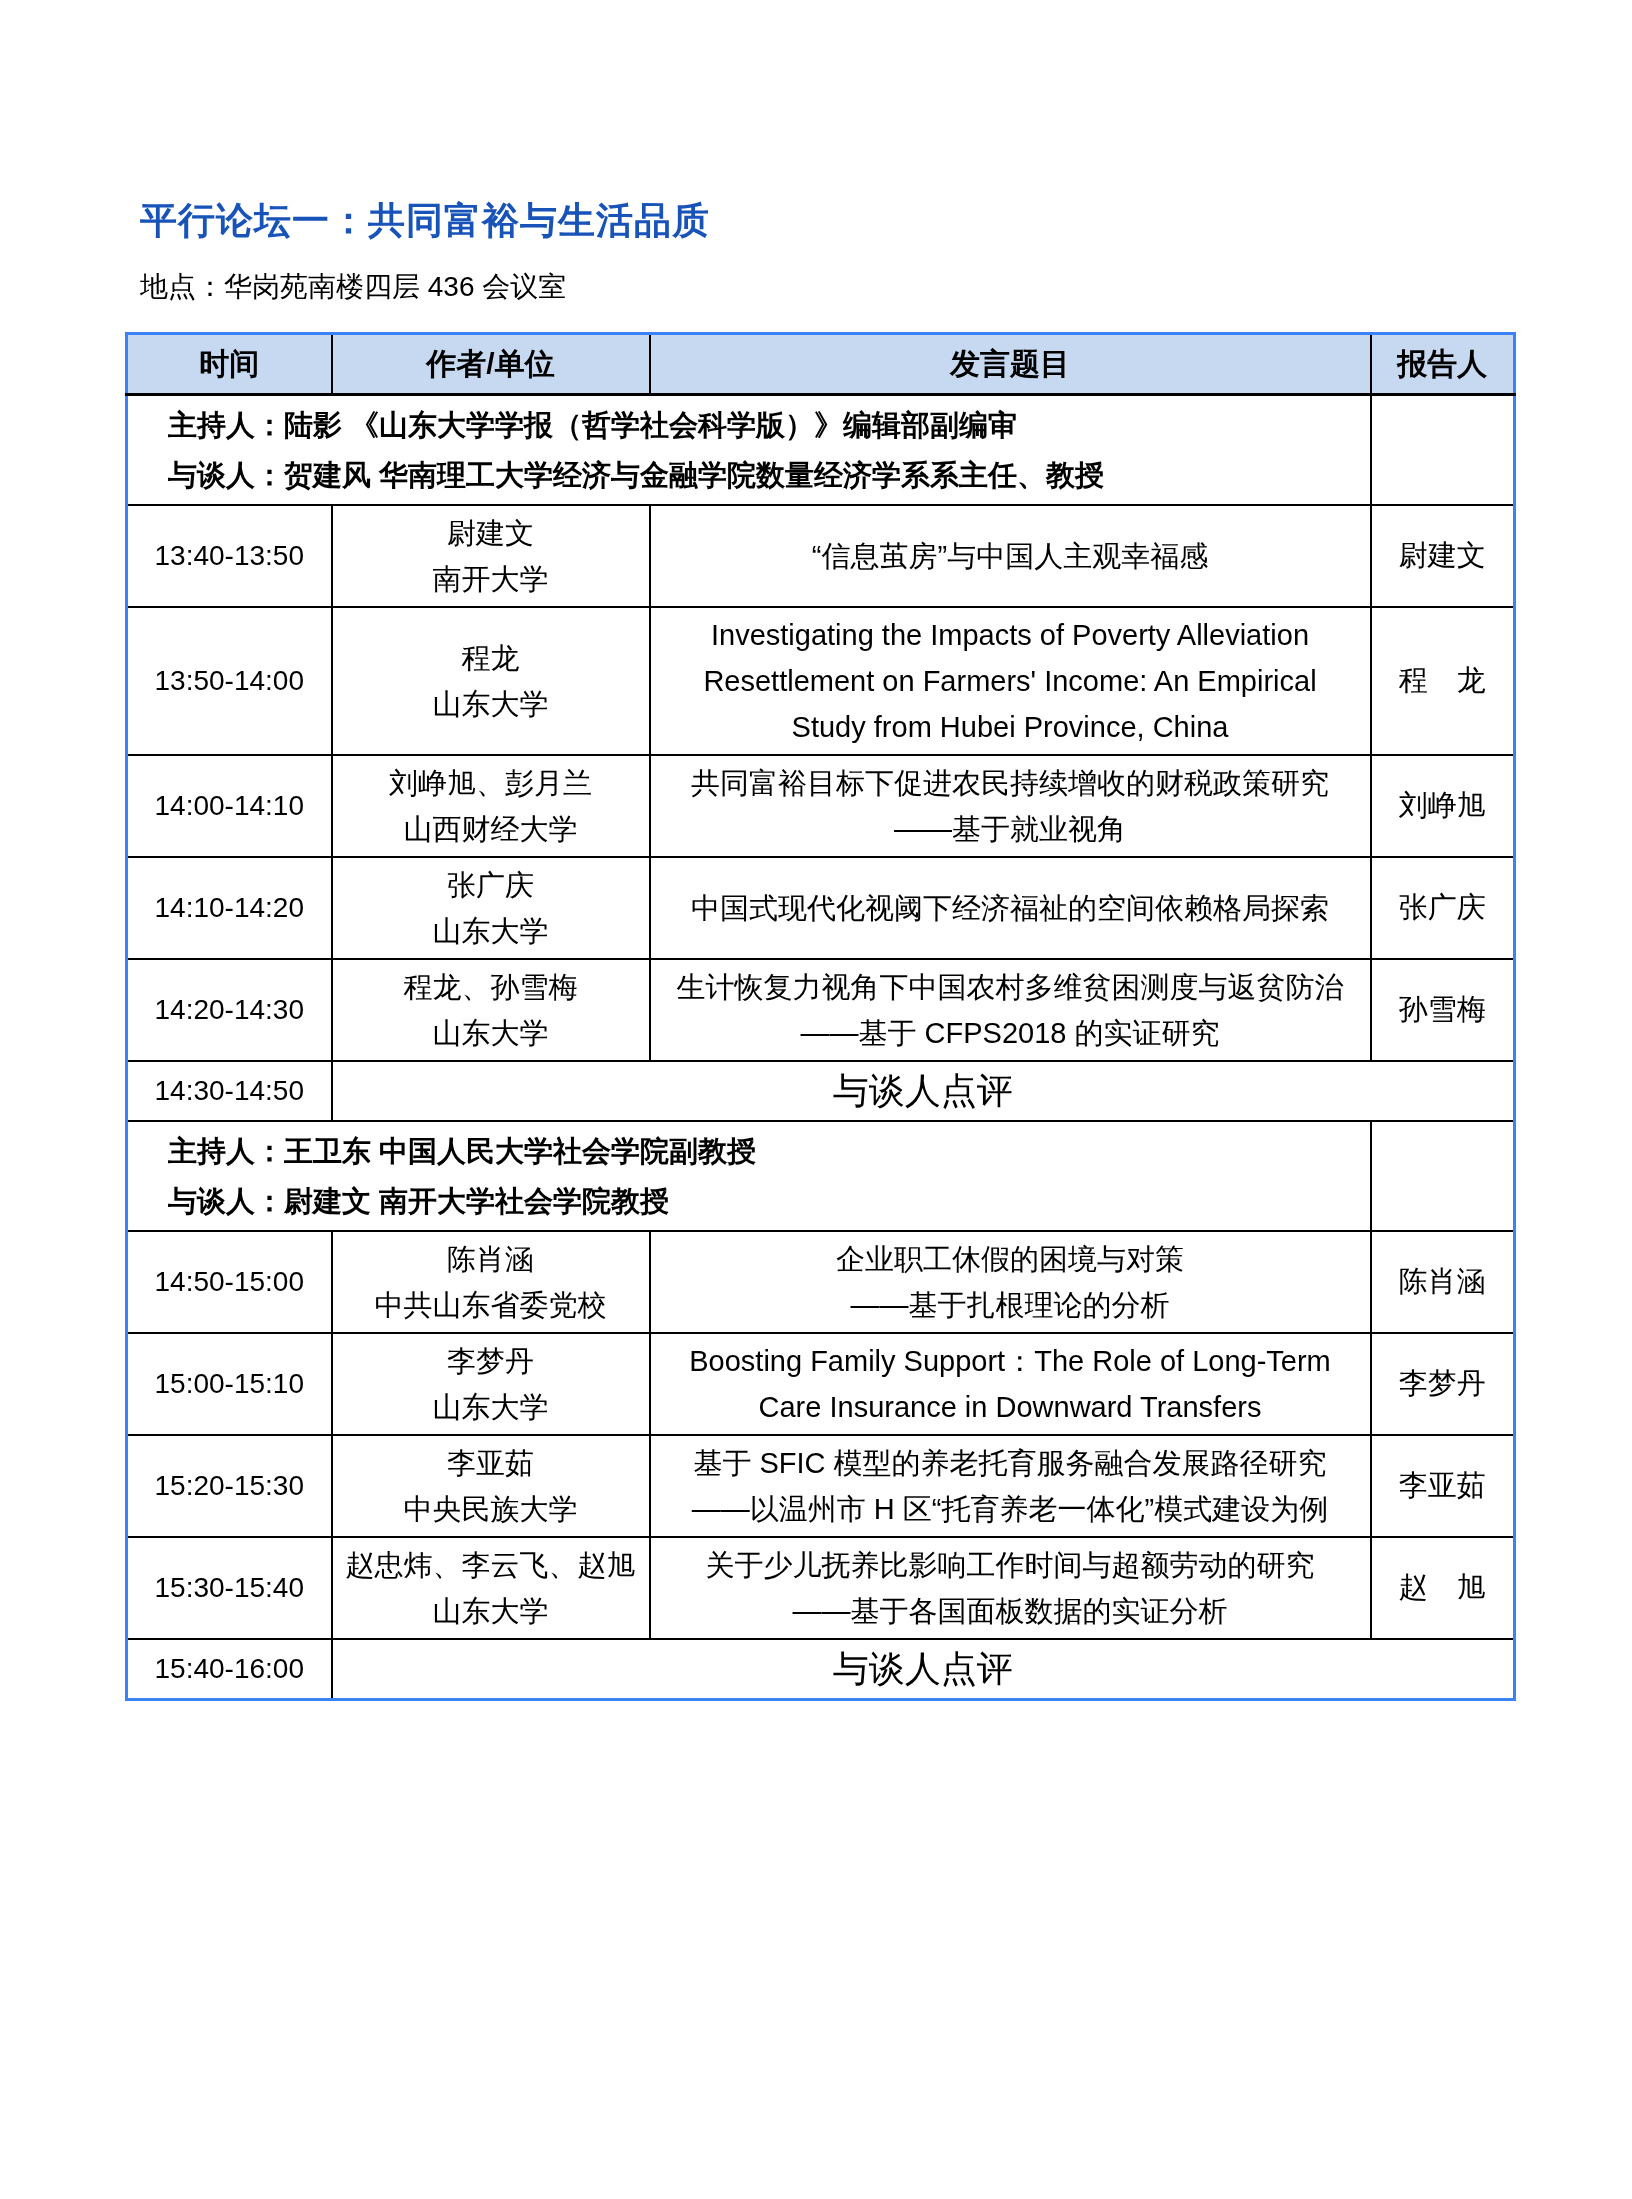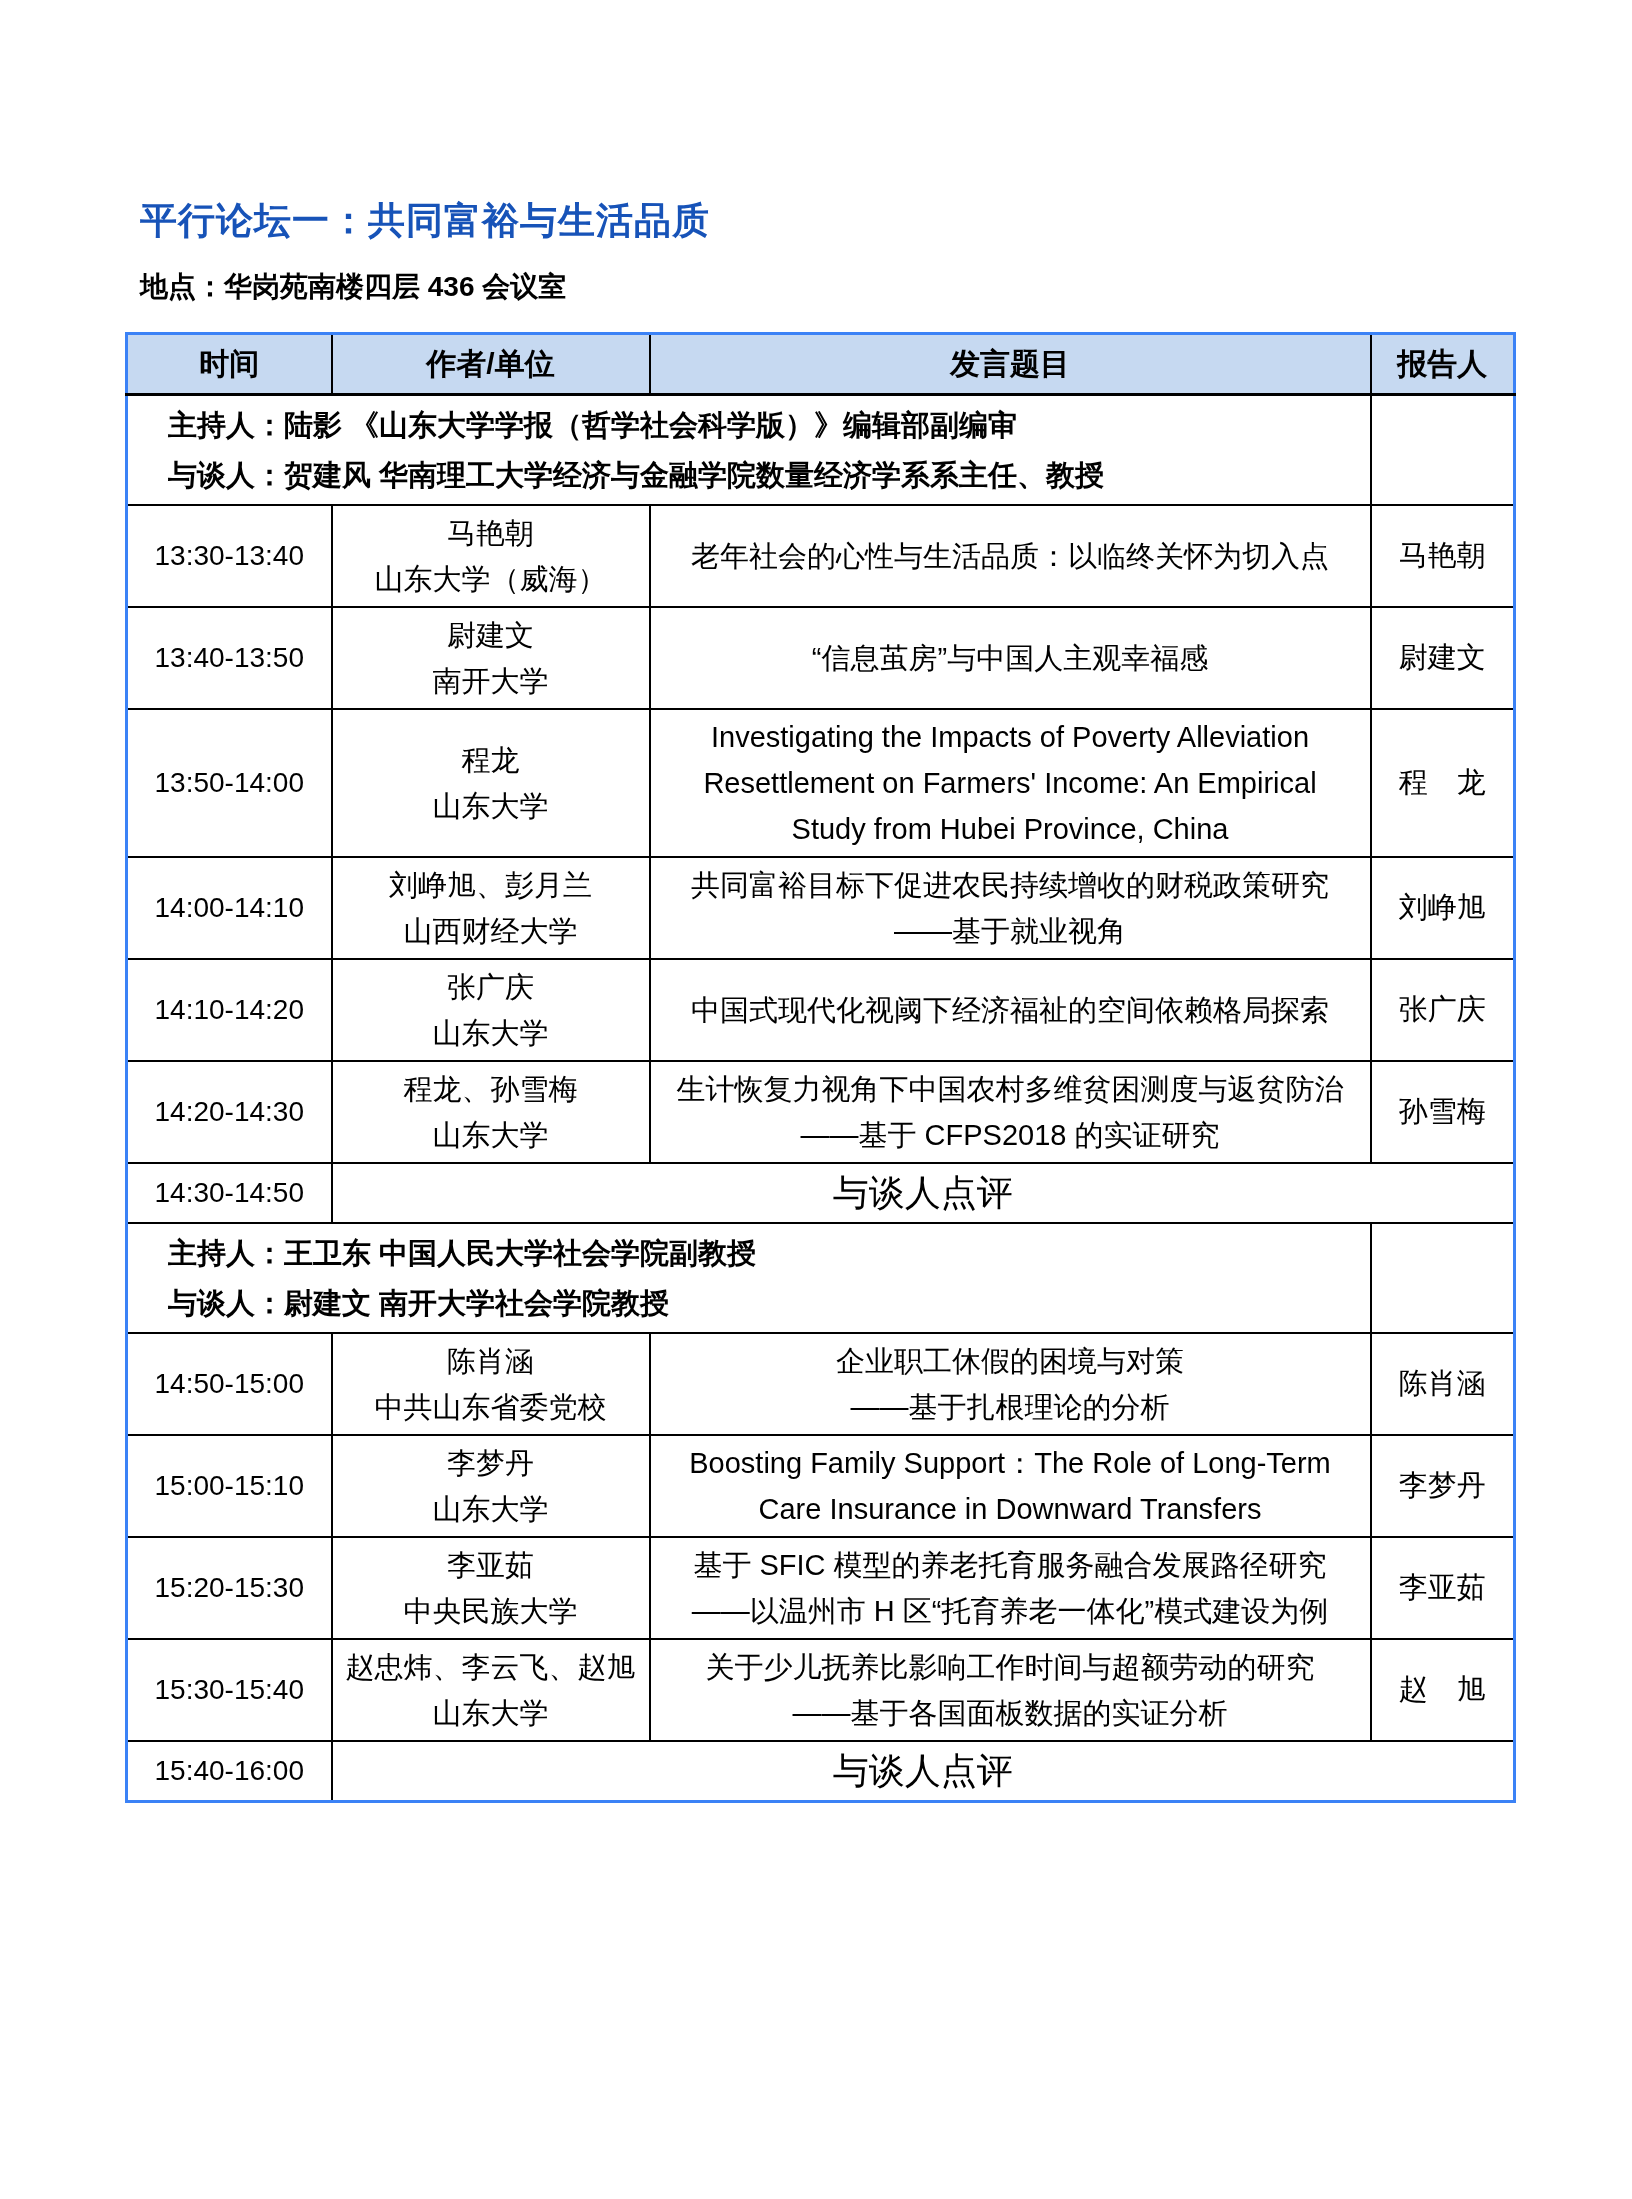--- a/index.html
+++ b/index.html
@@ -24,21 +24,21 @@
     font-weight: bold;
     color: #1753B8;
     letter-spacing: 1px;
     white-space: nowrap;
   }
   .location-line {
     position: absolute;
     left: 140px;
     top: 268px;
     font-size: 28px;
-    font-weight: bold;
+    font-weight: normal;
     color: #000000;
     white-space: nowrap;
   }
   table.schedule {
     position: absolute;
     left: 125px;
     top: 332px;
     width: 1388px;
     border-collapse: collapse;
     table-layout: fixed;
@@ -123,31 +123,20 @@
     <tbody>
 
       <tr>
         <td class="cell-moderators" colspan="3">
           <span class="line">主持人：陆影 《山东大学学报（哲学社会科学版）》编辑部副编审</span>
           <span class="line">与谈人：贺建风 华南理工大学经济与金融学院数量经济学系系主任、教授</span>
         </td>
         <td></td>
       </tr>
 
-      <tr>
-        <td class="cell-time">13:30-13:40</td>
-        <td class="cell-authors">
-          <span class="line">马艳朝</span>
-          <span class="line">山东大学（威海）</span>
-        </td>
-        <td class="cell-title">
-          <span class="line">老年社会的心性与生活品质：以临终关怀为切入点</span>
-        </td>
-        <td class="cell-presenter">马艳朝</td>
-      </tr>
 
       <tr>
         <td class="cell-time">13:40-13:50</td>
         <td class="cell-authors">
           <span class="line">尉建文</span>
           <span class="line">南开大学</span>
         </td>
         <td class="cell-title">
           <span class="line">“信息茧房”与中国人主观幸福感</span>
         </td>

